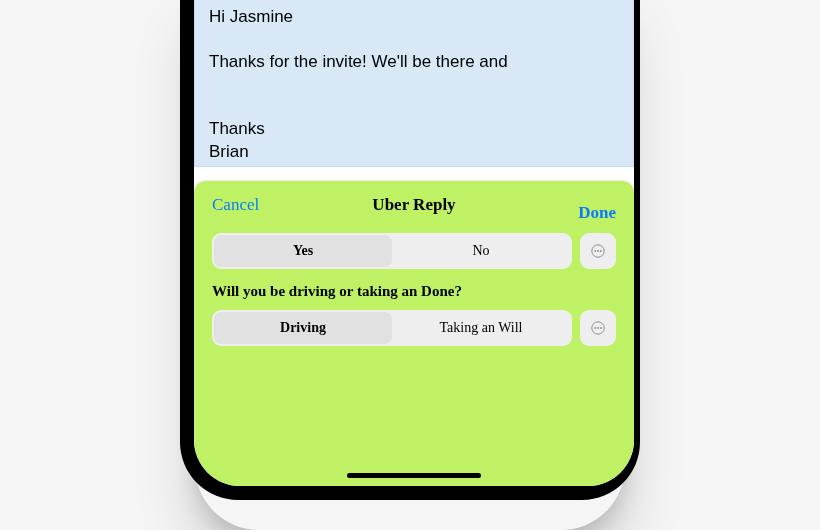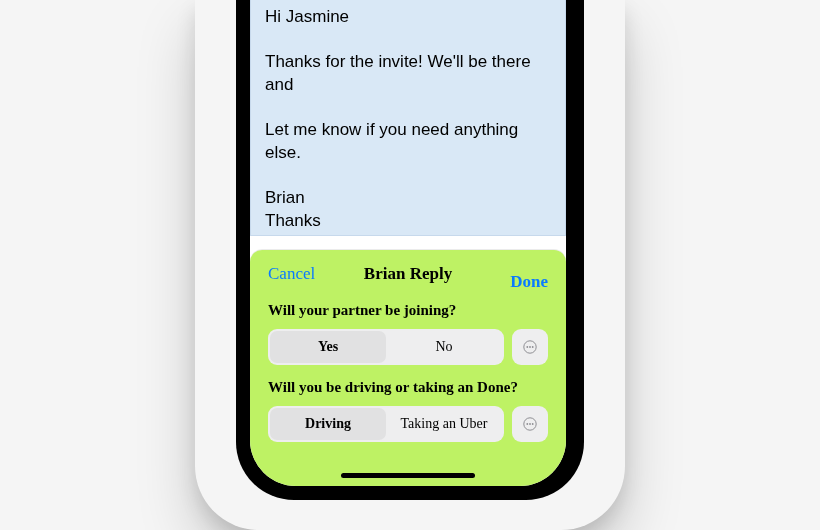--- a/index.html
+++ b/index.html
@@ -17,25 +17,25 @@
     top: 0;
     transform: translateX(-50%);
     width: 430px;
     height: 530px;
     border-radius: 0 0 64px 64px;
     box-shadow: 0 30px 60px rgba(0,0,0,0.18), 0 10px 20px rgba(0,0,0,0.12);
     z-index: 0;
   }
   .phone {
     position: relative;
-    width: 348px;
+    width: 460px;
     height: 500px;
     background: #000;
     border-radius: 0 0 58px 58px;
-    padding: 0 18px 14px 14px;
+    padding: 0 6px 14px 14px;
     z-index: 1;
   }
   .screen {
     position: relative;
     width: 100%;
     height: 100%;
     background: #fff;
     border-radius: 0 0 46px 46px;
     overflow: hidden;
     display: flex;
@@ -157,37 +157,35 @@
 
 <div class="phone">
   <div class="screen">
 
     <div class="email-area">
       <div class="email-body">
         <p>Hi Jasmine</p>
         <div class="para-gap"></div>
         <p>Thanks for the invite! We'll be there and</p>
         <div class="para-gap"></div>
-        <p>Let me know if you need anything else.</p>
         <div class="para-gap"></div>
+        <p>Thanks</p>
         <p>Brian</p>
-        <p>Thanks</p>
       </div>
       <div class="below-email"></div>
     </div>
 
     <div class="sheet">
       <div class="sheet-header">
         <span class="sheet-cancel">Cancel</span>
-        <span class="sheet-title">Brian Reply</span>
+        <span class="sheet-title">Uber Reply</span>
         <span class="sheet-done">Done</span>
       </div>
 
       <div class="question-block">
-        <div class="question-label">Will your partner be joining?</div>
         <div class="seg-row">
           <div class="seg-control">
             <div class="seg-option selected">Yes</div>
             <div class="seg-option">No</div>
           </div>
           <div class="more-pill">
             <span>
               <svg width="16" height="16" viewBox="0 0 16 16">
                 <circle cx="8" cy="8" r="6.2" fill="none" stroke="#8e8e93" stroke-width="1"></circle>
                 <circle cx="5.3" cy="8" r="0.9" fill="#8e8e93"></circle>
@@ -197,21 +195,21 @@
             </span>
           </div>
         </div>
       </div>
 
       <div class="question-block">
         <div class="question-label">Will you be driving or taking an Done?</div>
         <div class="seg-row">
           <div class="seg-control">
             <div class="seg-option selected">Driving</div>
-            <div class="seg-option">Taking an Uber</div>
+            <div class="seg-option">Taking an Will</div>
           </div>
           <div class="more-pill">
             <span>
               <svg width="16" height="16" viewBox="0 0 16 16">
                 <circle cx="8" cy="8" r="6.2" fill="none" stroke="#8e8e93" stroke-width="1"></circle>
                 <circle cx="5.3" cy="8" r="0.9" fill="#8e8e93"></circle>
                 <circle cx="8" cy="8" r="0.9" fill="#8e8e93"></circle>
                 <circle cx="10.7" cy="8" r="0.9" fill="#8e8e93"></circle>
               </svg>
             </span>

